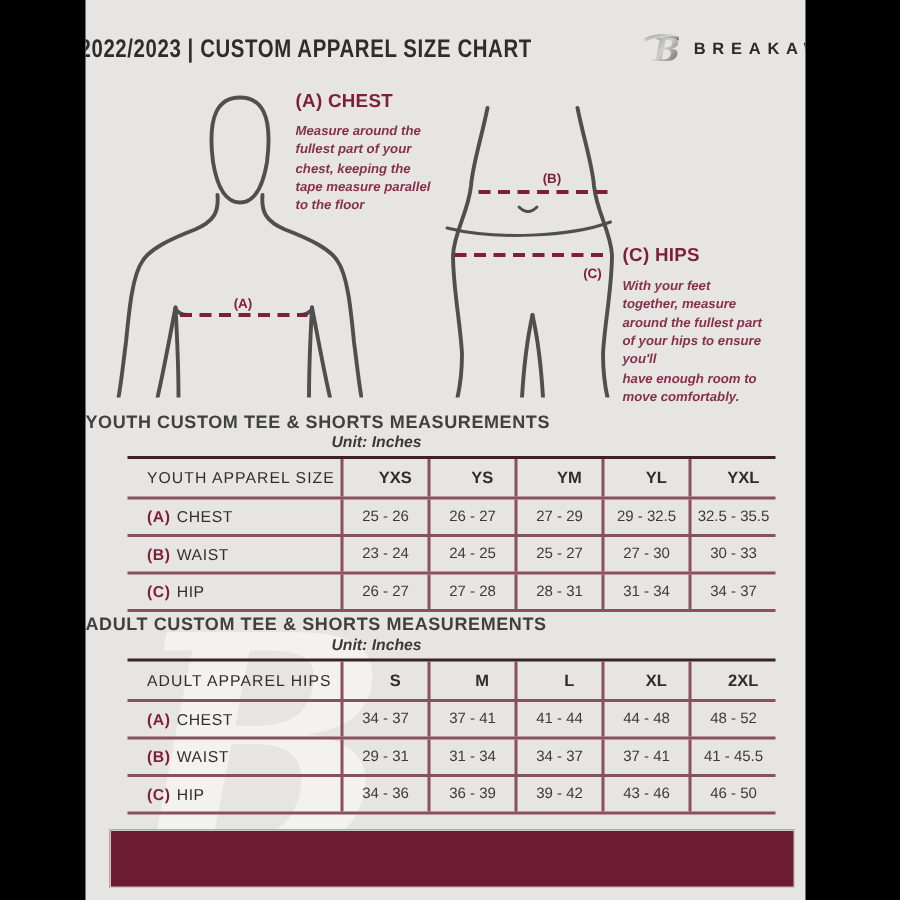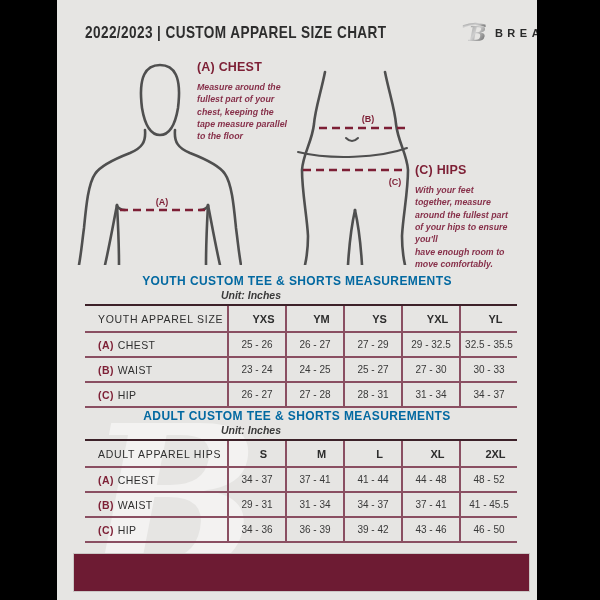--- a/index.html
+++ b/index.html
@@ -6,22 +6,22 @@
   body{
     width:600px;height:600px;background:#000;position:relative;overflow:hidden;
     font-family:"Liberation Sans", sans-serif;
   }
   .page{
     position:absolute;left:57px;top:0;width:480px;height:600px;
     background:#e6e5e3;overflow:hidden;
   }
   
   .header{
-    position:absolute;left:28px;right:14px;top:20px;height:26px;
-    display:flex;justify-content:flex-start;align-items:center;
+    position:absolute;left:46px;right:14px;top:20px;height:26px;
+    display:flex;justify-content:center;align-items:center;
   }
   .doc-title{
     font-size:17px;font-weight:700;color:#2d2d2d;letter-spacing:.5px;
     transform:scaleX(.8);transform-origin:left center;white-space:nowrap;
   }
   .brand{display:flex;align-items:center;gap:7px;}
   .brand-name{font-size:11px;font-weight:700;color:#2a2a2a;letter-spacing:4.5px;}
   
   .guide{position:absolute;width:118px;}
   .guide h3{
@@ -34,22 +34,22 @@
   .guide-chest{left:140px;top:60px;}
   .guide-waist{left:358px;top:60px;}
   .guide-hips{left:358px;top:163px;}
   
   .fig{position:absolute;top:58px;}
   .fig-upper{left:15px;}
   .fig-lower{left:238px;}
   .fig svg{display:block;}
   
   .section-title{
-    position:absolute;left:0;width:480px;text-align:center;
-    font-size:12px;font-weight:700;color:#0369a1;letter-spacing:.4px;z-index:1;
+    position:absolute;left:0;width:480px;
+    font-size:12px;font-weight:700;color:#404040;letter-spacing:.4px;z-index:1;
   }
   .unit-label{
     position:absolute;left:0;width:388px;text-align:center;
     font-size:10.5px;font-style:italic;font-weight:600;color:#3a3a3a;z-index:1;
   }
   .size-table{
     position:absolute;left:28px;width:432px;border-top:2px solid #3d2129;z-index:1;text-align:right;
   }
   .t-row{
     display:grid;grid-template-columns:142px repeat(5,1fr);
@@ -165,24 +165,24 @@
 have enough room to
 move comfortably.</p>
   </div>
 
   <div class="section-title" style="top:274px">YOUTH CUSTOM TEE &amp; SHORTS MEASUREMENTS</div>
   <div class="unit-label" style="top:289px">Unit: Inches</div>
   <div class="size-table" style="top:304px">
     <div class="t-row t-header">
       <div class="t-label col0">YOUTH APPAREL SIZE</div>
       <div class="t-cell th">YXS</div>
+      <div class="t-cell th">YS</div>
       <div class="t-cell th">YM</div>
-      <div class="t-cell th">YS</div>
+      <div class="t-cell th">YL</div>
       <div class="t-cell th">YXL</div>
-      <div class="t-cell th">YL</div>
     </div>
     <div class="t-row">
       <div class="t-label">
         <span class="row-key">(A)</span>
           <span>CHEST</span>
       </div>
       <div class="t-cell">25 - 26</div>
       <div class="t-cell">26 - 27</div>
       <div class="t-cell">27 - 29</div>
       <div class="t-cell">29 - 32.5</div>

